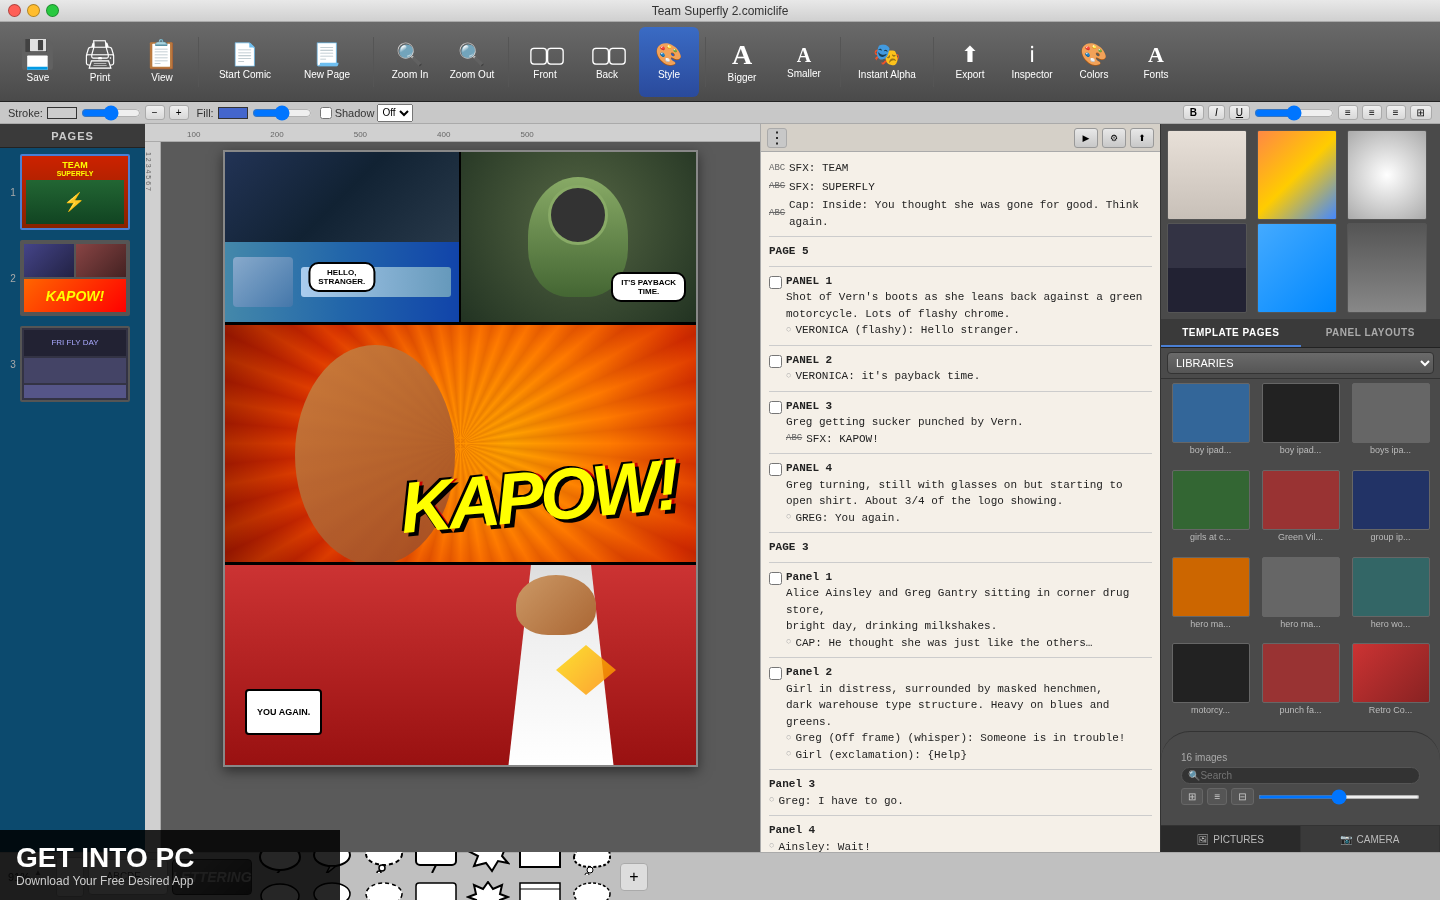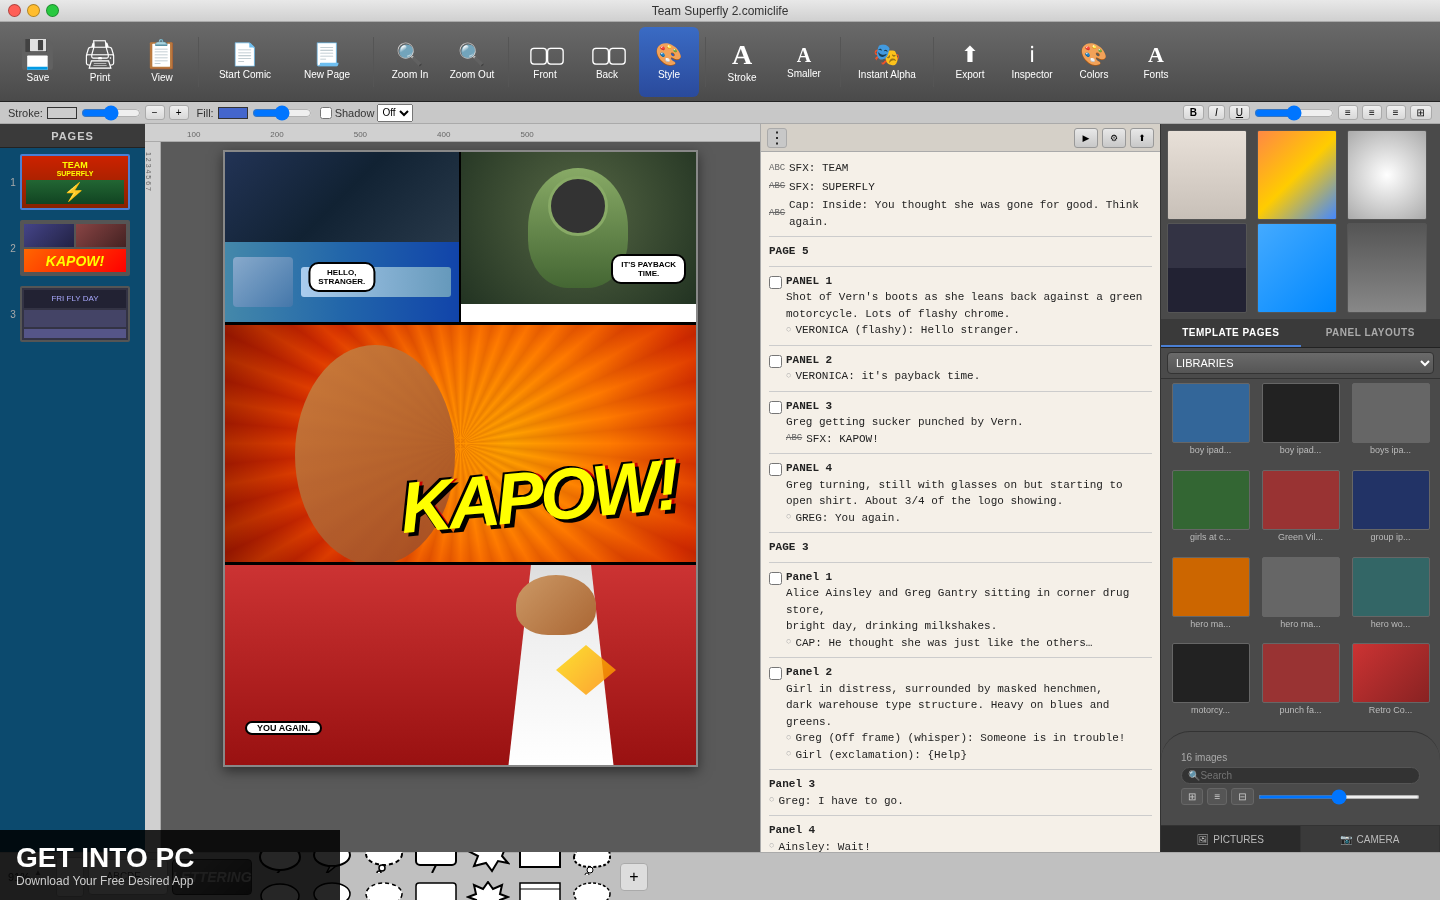--- a/index.html
+++ b/index.html
@@ -141,21 +141,21 @@
       border-radius: 3px;
     }
     .page-num {
       color: #aaa;
       font-size: 10px;
       width: 14px;
       text-align: center;
     }
     .page-thumb {
       width: 110px;
-      height: 56px;
+      height: 76px;
       background: #555;
       border: 2px solid transparent;
       border-radius: 2px;
       overflow: hidden;
       display: flex;
       align-items: flex-end;
       justify-content: center;
       font-size: 8px;
       color: #aaa;
     }
@@ -615,21 +615,21 @@
     </button>
     <button class="toolbar-btn toolbar-btn-style">
       <span class="icon" style="font-size:22px;">🎨</span>
       <span>Style</span>
     </button>
   </div>
   <div class="toolbar-sep"></div>
   <div class="toolbar-group">
     <button class="toolbar-btn">
       <span class="icon" style="font-size:28px; font-weight:bold; font-family:serif;">A</span>
-      <span>Stroke</span>
+      <span>Bigger</span>
     </button>
     <button class="toolbar-btn">
       <span class="icon" style="font-size:20px; font-weight:bold; font-family:serif;">A</span>
       <span>Smaller</span>
     </button>
   </div>
   <div class="toolbar-sep"></div>
   <div class="toolbar-group">
     <button class="toolbar-btn toolbar-btn-wide">
       <span class="icon" style="font-size:22px;">🎭</span>
@@ -763,21 +763,21 @@
                 <div style="width:60px;height:50px;background:linear-gradient(135deg,#88aacc,#4477aa);border-radius:4px;"></div>
                 <div style="flex:1;height:30px;background:linear-gradient(to right,#aaccee,#6699bb);margin-left:8px;border-radius:3px;"></div>
               </div>
             </div>
 
             <div style="position:absolute;bottom:30px;left:50%;transform:translateX(-50%);background:white;border:2px solid #000;border-radius:10px;padding:4px 8px;font-size:8px;font-weight:bold;text-align:center;white-space:nowrap;">
               HELLO,<br>STRANGER.
             </div>
           </div>
 
-          <div style="height:152px;background:linear-gradient(135deg,#334422,#224433);position:relative;overflow:hidden;">
+          <div style="height:170px;background:linear-gradient(135deg,#334422,#224433);position:relative;overflow:hidden;">
             <div style="position:absolute;inset:0;background:radial-gradient(circle at 50% 40%,#556644,#223322);display:flex;align-items:center;justify-content:center;">
               <div style="width:100px;height:120px;background:linear-gradient(to bottom,#88aa66,#446633);border-radius:50% 50% 40% 40%;display:flex;align-items:flex-start;justify-content:center;padding-top:8px;">
                 <div style="width:60px;height:60px;background:#333;border-radius:50%;border:3px solid #88aa66;"></div>
               </div>
             </div>
 
             <div style="position:absolute;bottom:20px;right:10px;background:white;border:2px solid #000;border-radius:10px;padding:4px 8px;font-size:8px;font-weight:bold;text-align:center;">
               IT'S PAYBACK<br>TIME.
             </div>
           </div>
@@ -793,21 +793,21 @@
         </div>
 
         <div style="height:200px;background:linear-gradient(to bottom,#cc3333,#991111);position:relative;overflow:hidden;">
 
           <div style="position:absolute;right:60px;top:0;width:150px;height:200px;background:linear-gradient(to bottom,#ddd 0%,#eee 30%,#fff 100%);clip-path:polygon(30% 0%,70% 0%,85% 100%,15% 100%);"></div>
 
           <div style="position:absolute;right:100px;top:10px;width:80px;height:60px;background:linear-gradient(135deg,#cc9966,#aa6633);border-radius:50% 50% 40% 40%;"></div>
 
           <div style="position:absolute;right:80px;top:80px;width:60px;height:50px;background:linear-gradient(135deg,#ffdd00,#ff8800);clip-path:polygon(50% 0%,100% 50%,50% 100%,0% 50%);opacity:0.8;"></div>
 
-          <div style="position:absolute;bottom:30px;left:20px;background:white;border:2px solid #000;border-radius:10px;padding:0 10px;font-size:9px;font-weight:bold;">
+          <div style="position:absolute;bottom:30px;left:20px;background:white;border:2px solid #000;border-radius:4px;padding:16px 10px;font-size:9px;font-weight:bold;">
             YOU AGAIN.
           </div>
         </div>
 
       </div>
     </div>
   </div>
 
   <div class="script-panel">
     <div class="script-toolbar">

